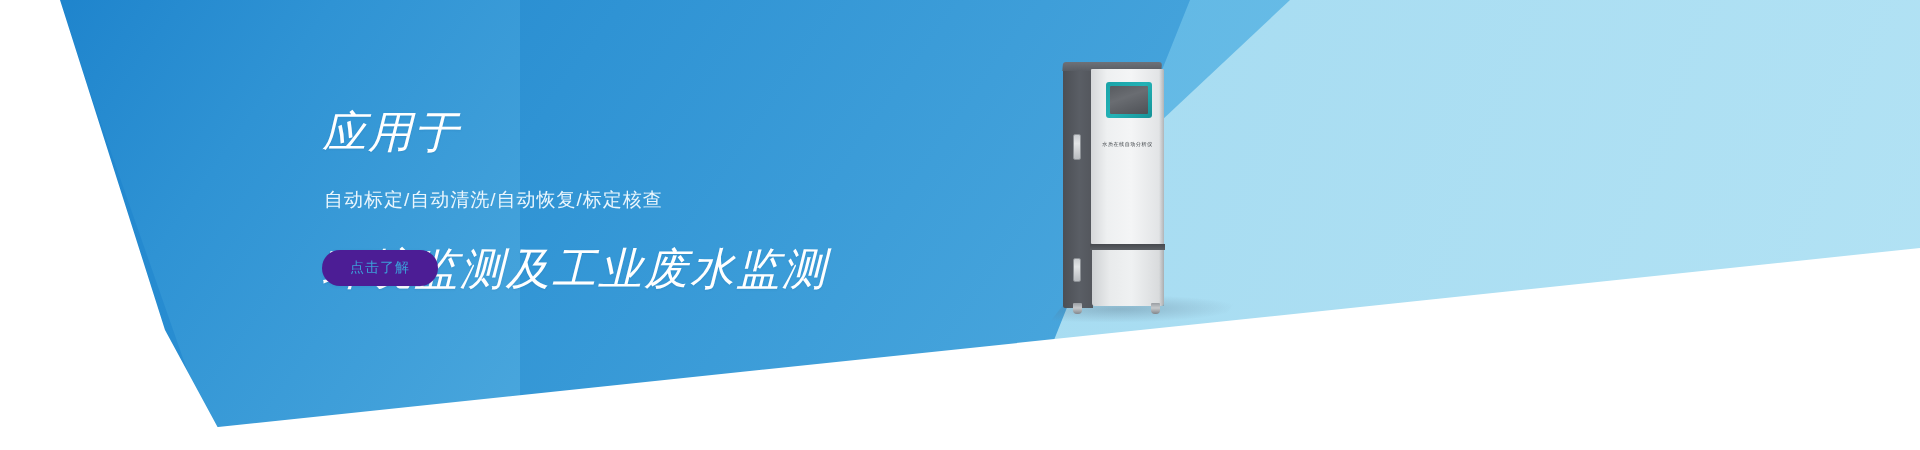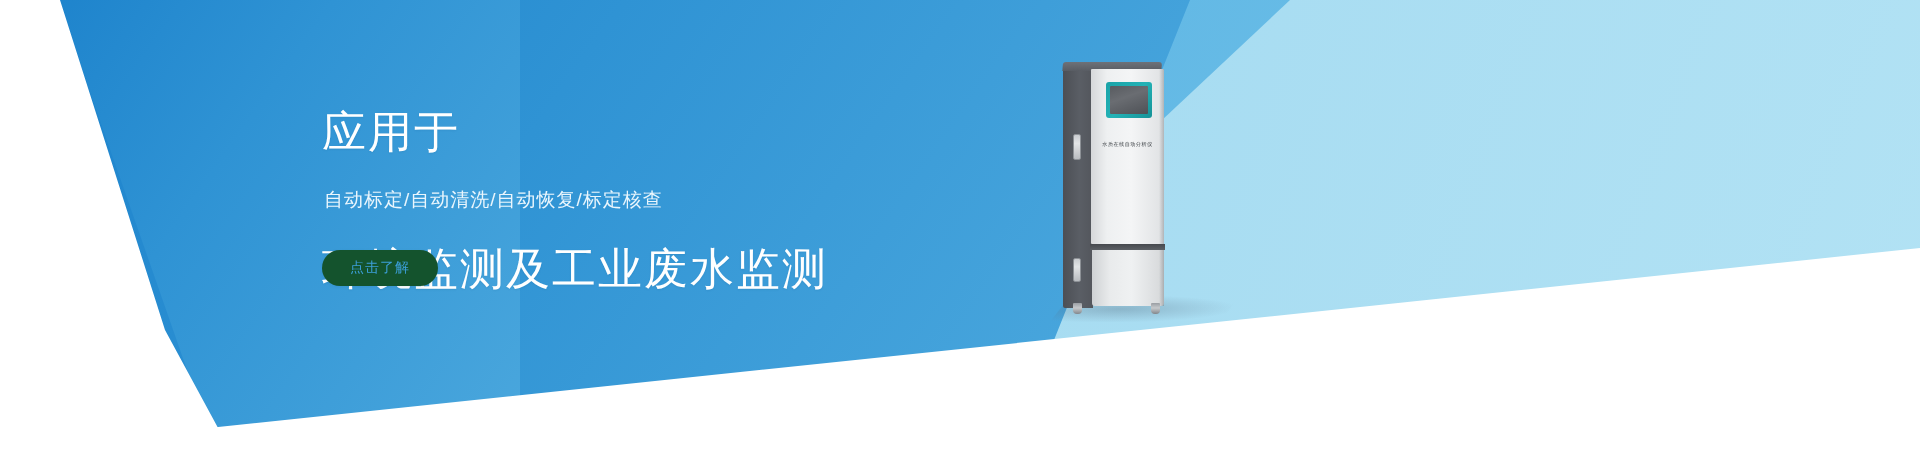--- a/index.html
+++ b/index.html
@@ -80,41 +80,42 @@
   .headline{
     position:absolute;
     top:48px;left:0;
     color:#ffffff;
     font-size:44px;
     line-height:56px;
     font-weight:400;
     letter-spacing:2px;
     white-space:pre-line;
     text-shadow:0 1px 2px rgba(20,80,130,.12);
+    font-style:italic;
   }
   .headline .l1{display:block;}
   .headline .l2{display:block;margin-top:25px;}
 
   .subtitle{
     position:absolute;
     top:186px;left:2px;
     color:#eaf6fd;
     font-size:19px;
     line-height:28px;
     letter-spacing:1px;
     font-weight:400;
   }
 
   .cta{
     position:absolute;
     top:250px;left:0;
     width:116px;height:36px;
     border:none;
     border-radius:18px;
-    background:#14532d;
+    background:#4c1d95;
     color:#3c9fd9;
     font-size:14px;
     letter-spacing:1px;
     font-family:inherit;
     cursor:pointer;
     box-shadow:0 1px 3px rgba(20,80,130,.10);
     display:flex;align-items:center;justify-content:center;
     padding:0;
   }
 

